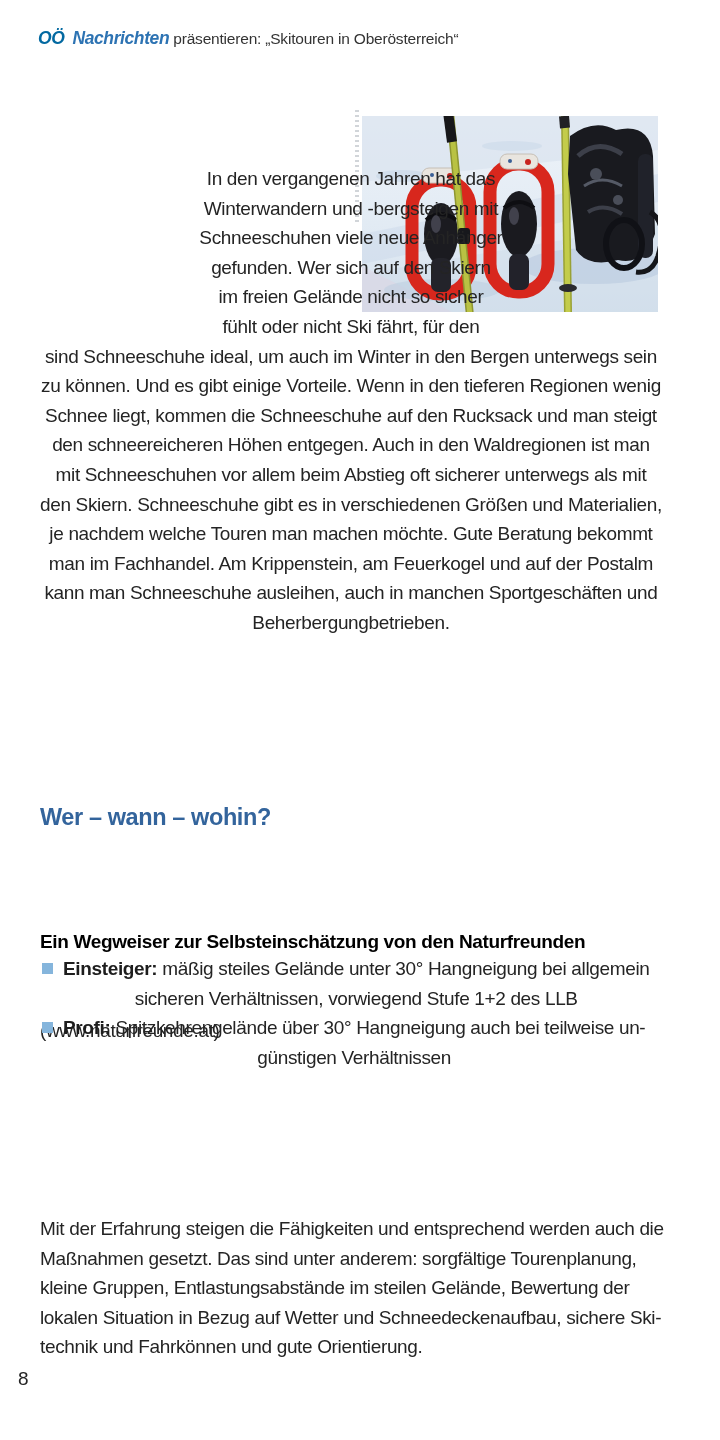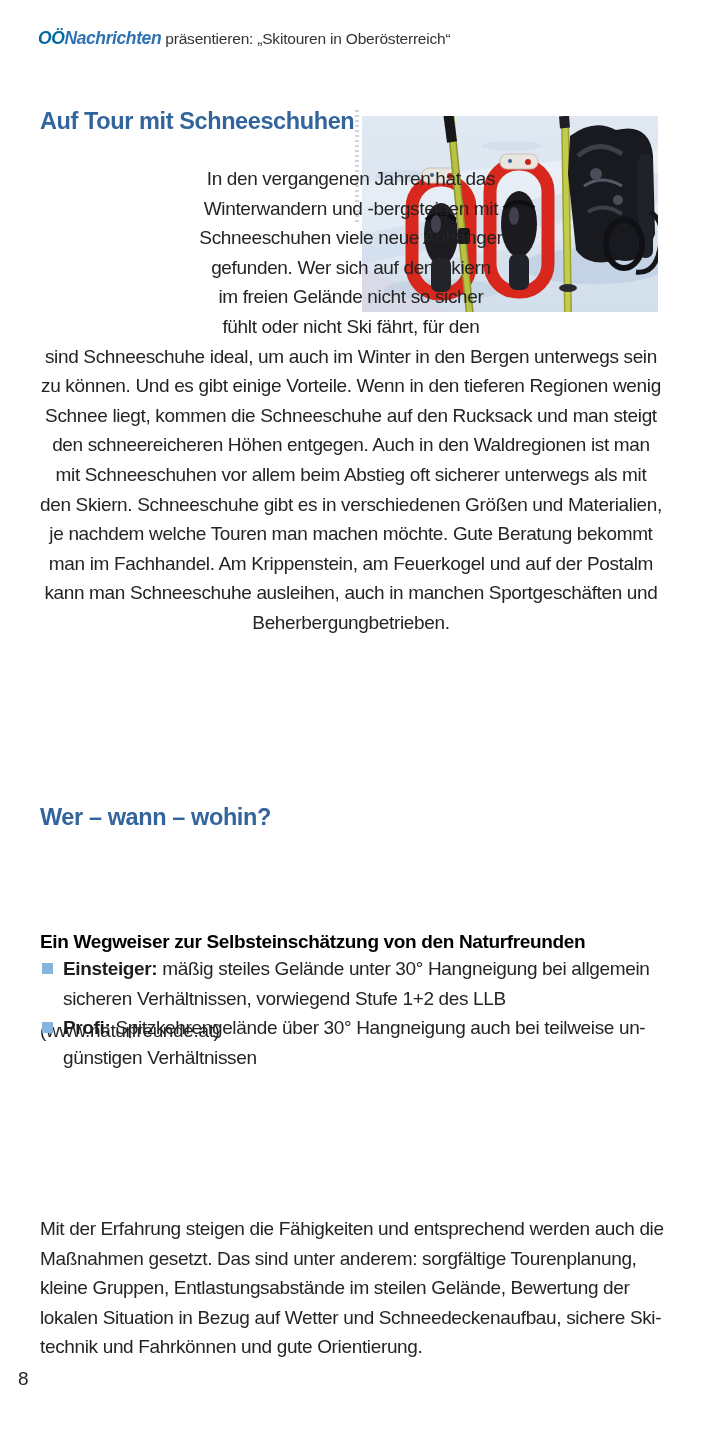--- a/index.html
+++ b/index.html
@@ -3,21 +3,21 @@
 <meta charset="utf-8">
 <style>
   html,body{margin:0;padding:0;background:#fff;}
   .page{position:relative;width:720px;height:1440px;background:#ffffff;overflow:hidden;
         font-family:"Liberation Sans",sans-serif;color:#242424;}
 
   
   .hdr{position:absolute;left:38px;top:28px;font-size:15.5px;letter-spacing:-0.2px;color:#333;white-space:pre;}
   .logo{font-style:italic;font-weight:bold;font-size:17.5px;letter-spacing:-0.4px;}
   .logo-red{color:#0369a1;}
-  .logo-blue{color:#2d73b3;}
+  .logo-blue{color:#2d73b3;padding-left:8px;}
 
   
   .h1,.h2{position:absolute;left:40px;margin:0;font-size:23.5px;font-weight:bold;
           color:#33649c;letter-spacing:-0.4px;}
   .h1{top:108px;}
   .h2{top:804px;}
 
   
   .photo{position:absolute;left:362px;top:116px;width:296px;height:196px;}
   .credit-strip{position:absolute;left:355px;top:110px;width:4px;height:112px;opacity:.45;
@@ -28,35 +28,34 @@
             letter-spacing:-0.35px;color:#242424;white-space:pre;}
   .intro{top:164px;text-align:center;}
   .appeal{top:664px;}
   .subhead{top:868px;}
   .subhead .blue{color:#000000;font-weight:bold;}
   .outro{top:1214px;}
   .b{font-weight:bold;color:#1d1d1d;}
 
   
   .levels{position:absolute;left:40px;top:954px;margin:0;padding:0;list-style:none;
-          font-size:19px;line-height:29.6px;letter-spacing:-0.35px;}
+          font-size:19px;line-height:29.6px;letter-spacing:-0.35px;text-align:center;}
   .levels li{display:flex;align-items:flex-start;}
   .marker{flex:none;width:11px;height:11px;background:#85b5dc;margin:9px 10px 0 2px;}
   .level-text{white-space:pre;}
 
   .pagenum{position:absolute;left:18px;top:1368px;font-size:19px;color:#242424;}
 </style>
 </head>
 <body>
 
 <div class="page">
 
   <div class="hdr"><span class="logo"><span class="logo-red">OÖ</span><span class="logo-blue">Nachrichten</span></span><span> präsentieren: „Skitouren in Oberösterreich“</span></div>
 
-  <h1 class="h1">Auf Tour mit Schneeschuhen</h1>
 
   <div class="credit-strip"></div>
 
   <svg class="photo" viewBox="0 0 296 196" xmlns="http://www.w3.org/2000/svg">
     <defs>
       <linearGradient id="snowg" x1="0" y1="0" x2="0" y2="1">
         <stop offset="0" stop-color="#eef3f9"></stop>
         <stop offset="0.55" stop-color="#e2ebf4"></stop>
         <stop offset="1" stop-color="#d6e2ee"></stop>
       </linearGradient>

